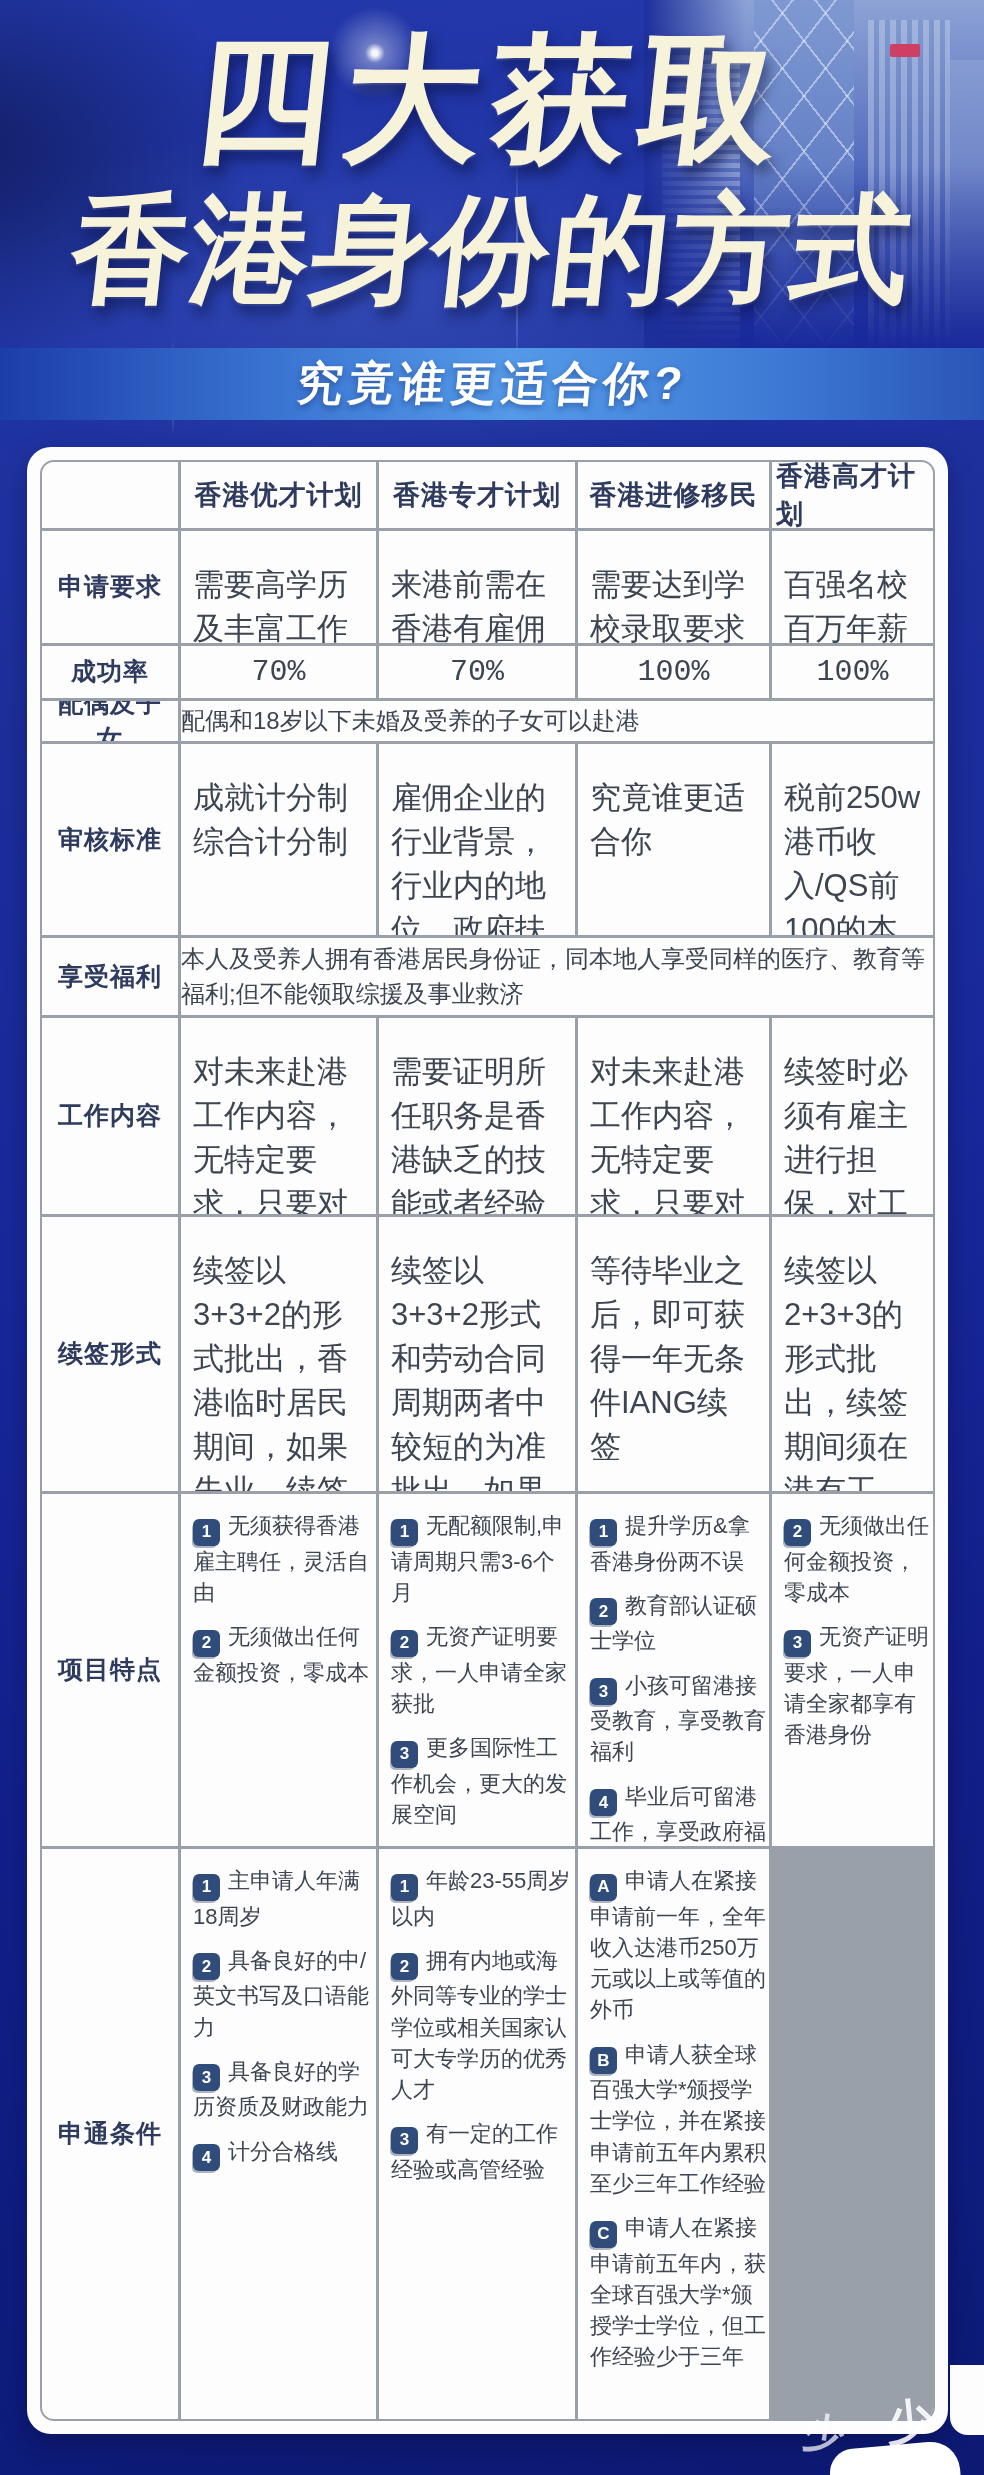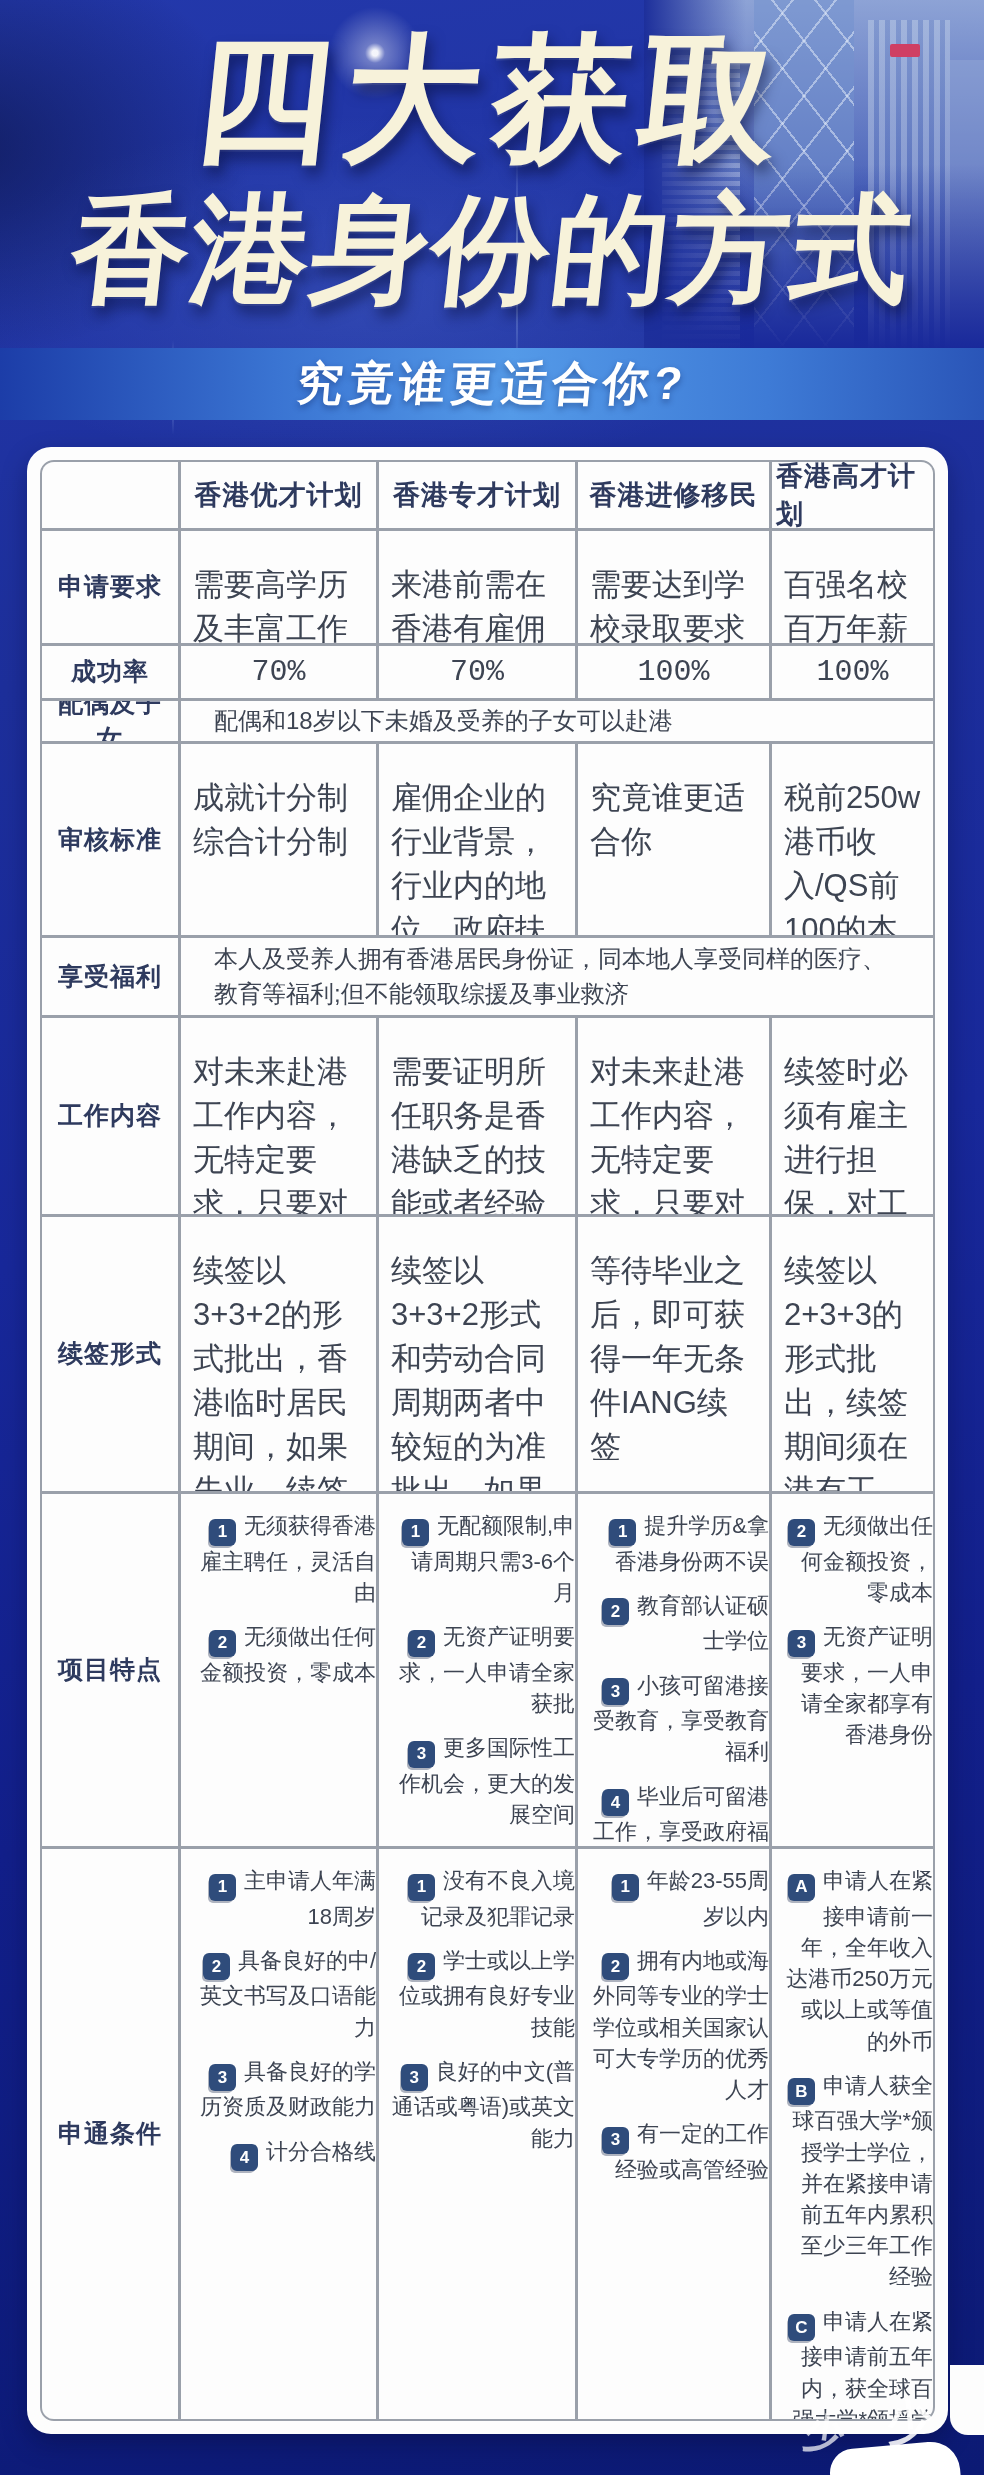--- a/index.html
+++ b/index.html
@@ -52,22 +52,22 @@
       grid-template-columns:136px 195px 196px 191px 1fr;
       grid-template-rows:66px 112px 52px 40px 191px 77px 196px 274px 352px 1fr;}
   .cell{background:#fdfdfd;overflow:hidden;box-sizing:border-box;
       color:#3d4452;font-size:31px;line-height:1.42;padding:32px 12px;white-space:pre-line;}
   .corner{background:#fdfdfd;}
   .col-head{display:flex;align-items:center;justify-content:center;
       font-size:27px;font-weight:bold;color:#2e3a5e;letter-spacing:1px;padding:0 4px;}
   .label-cell{display:flex;align-items:center;justify-content:center;text-align:center;
       font-size:25px;font-weight:bold;color:#2e3a5e;letter-spacing:1px;padding:16px;}
   .center{display:flex;align-items:center;justify-content:center;font-size:30px;padding:4px;font-family:Liberation Mono, monospace;}
-  .span-cell{grid-column:2/6;display:flex;align-items:center;font-size:24px;padding:6px 33px;}
-  .list-cell{padding:16px 0 10px 12px;font-size:22px;text-align:right;}
+  .span-cell{grid-column:2/6;display:flex;align-items:center;font-size:24px;padding:6px 0;}
+  .list-cell{padding:16px 0 10px 12px;font-size:22px;}
   .li{margin-bottom:13px;}
   .badge{display:inline-flex;align-items:center;justify-content:center;width:27px;height:27px;
       background:#2f4c7b;color:#fff;font-size:17px;font-weight:bold;border-radius:6px;
       margin-right:8px;vertical-align:-4px;box-shadow:-2px 3px 0 -1px rgba(25,40,75,.35);}
   
   .wm{position:absolute;right:0;bottom:0;width:220px;height:95px;pointer-events:none;}
   .wm .ch{position:absolute;color:rgba(255,255,255,.88);font-weight:bold;}
   .c1{right:52px;bottom:22px;font-size:46px;transform:rotate(-6deg);}
   .c2{right:140px;bottom:14px;font-size:40px;transform:rotate(8deg);opacity:.8;}
   .blob{position:absolute;right:24px;bottom:-22px;width:130px;height:52px;background:#fff;
@@ -140,21 +140,20 @@
           <div class="cell">续签以3+3+2形式和劳动合同周期两者中较短的为准批出，如果工作没有了，不及时找工作，则无法续签</div>
           <div class="cell">等待毕业之后，即可获得一年无条件IANG续签</div>
           <div class="cell">续签以2+3+3的形式批出，续签期间须在港有工作，由雇主进行担保即可完成续签</div>
           <div class="cell label-cell">项目特点</div>
           <div class="cell list-cell"><div class="li"><span class="badge">1</span>无须获得香港雇主聘任，灵活自由</div><div class="li"><span class="badge">2</span>无须做出任何金额投资，零成本</div></div>
           <div class="cell list-cell"><div class="li"><span class="badge">1</span>无配额限制,申请周期只需3-6个月</div><div class="li"><span class="badge">2</span>无资产证明要求，一人申请全家获批</div><div class="li"><span class="badge">3</span>更多国际性工作机会，更大的发展空间</div></div>
           <div class="cell list-cell"><div class="li"><span class="badge">1</span>提升学历&amp;拿香港身份两不误</div><div class="li"><span class="badge">2</span>教育部认证硕士学位</div><div class="li"><span class="badge">3</span>小孩可留港接受教育，享受教育福利</div><div class="li"><span class="badge">4</span>毕业后可留港工作，享受政府福利</div></div>
           <div class="cell list-cell"><div class="li"><span class="badge">2</span>无须做出任何金额投资，零成本</div><div class="li"><span class="badge">3</span>无资产证明要求，一人申请全家都享有香港身份</div></div>
           <div class="cell label-cell">申通条件</div>
           <div class="cell list-cell"><div class="li"><span class="badge">1</span>主申请人年满18周岁</div><div class="li"><span class="badge">2</span>具备良好的中/英文书写及口语能力</div><div class="li"><span class="badge">3</span>具备良好的学历资质及财政能力</div><div class="li"><span class="badge">4</span>计分合格线</div></div>
-          <div class="cell list-cell"><div class="li"><span class="badge">1</span>没有不良入境记录及犯罪记录</div><div class="li"><span class="badge">2</span>学士或以上学位或拥有良好专业技能</div><div class="li"><span class="badge">3</span>良好的中文(普通话或粤语)或英文能力</div></div>
           <div class="cell list-cell"><div class="li"><span class="badge">1</span>年龄23-55周岁以内</div><div class="li"><span class="badge">2</span>拥有内地或海外同等专业的学士学位或相关国家认可大专学历的优秀人才</div><div class="li"><span class="badge">3</span>有一定的工作经验或高管经验</div></div>
           <div class="cell list-cell"><div class="li"><span class="badge">A</span>申请人在紧接申请前一年，全年收入达港币250万元或以上或等值的外币</div><div class="li"><span class="badge">B</span>申请人获全球百强大学*颁授学士学位，并在紧接申请前五年内累积至少三年工作经验</div><div class="li"><span class="badge">C</span>申请人在紧接申请前五年内，获全球百强大学*颁授学士学位，但工作经验少于三年</div></div>
         </div>
     </div>
   </div>
 
   <div class="wm">
     <span class="ch c2">少</span>
     <span class="ch c1">少</span>
     <div class="blob"></div>

